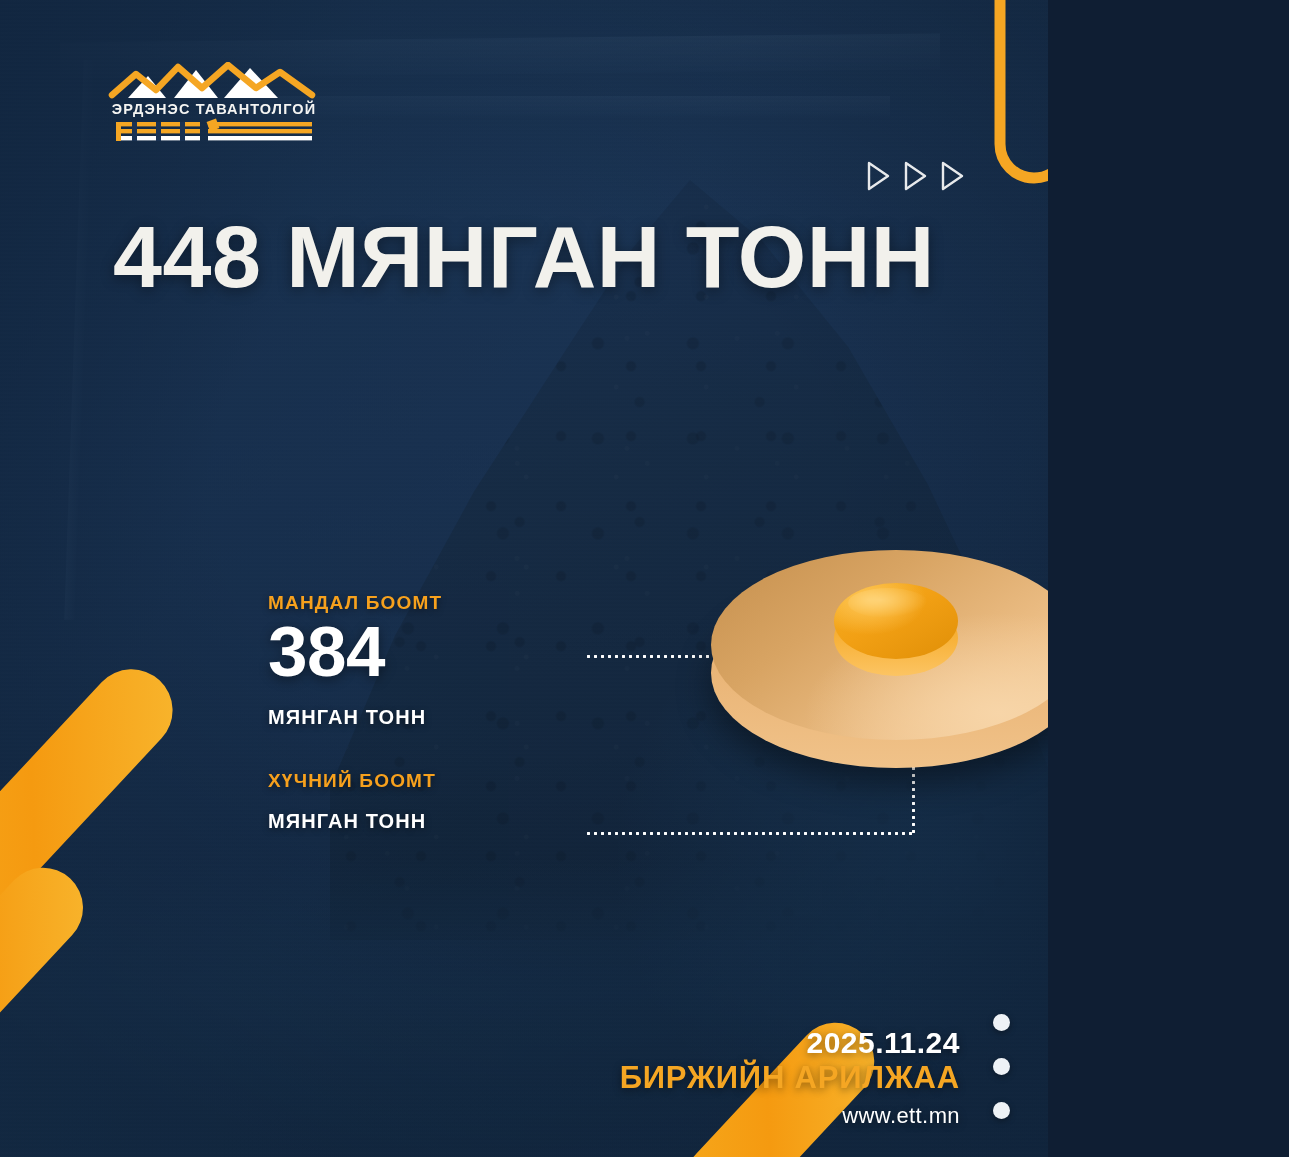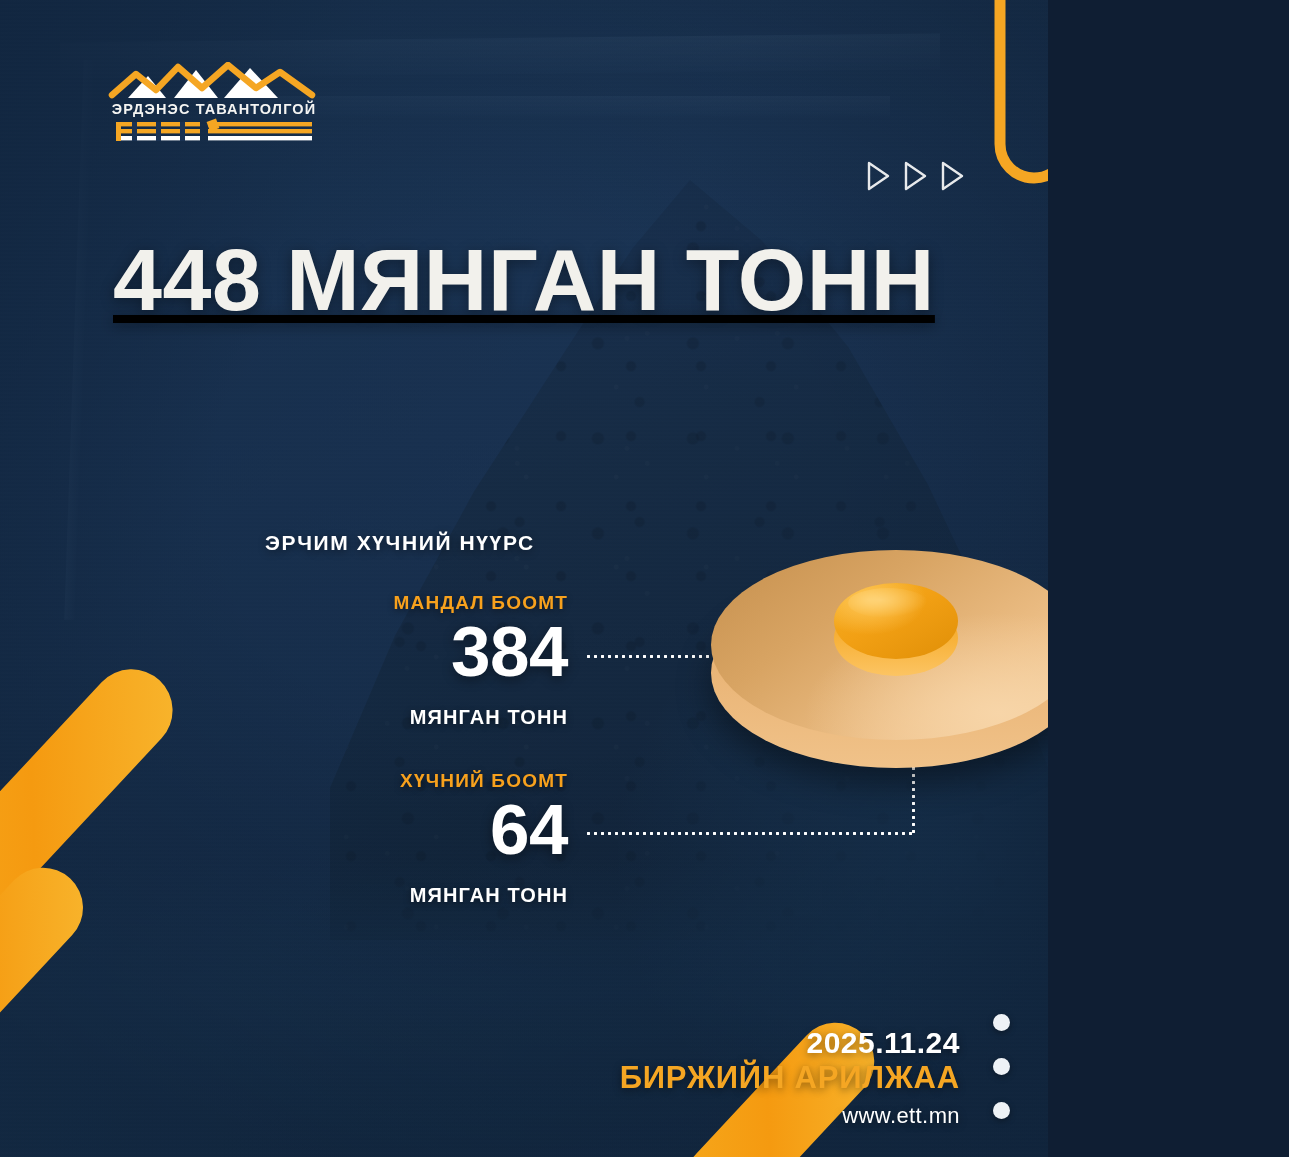--- a/index.html
+++ b/index.html
@@ -68,39 +68,39 @@
            background:repeating-linear-gradient(180deg, rgba(255,255,255,.018) 0 2px, rgba(0,0,0,.018) 2px 4px); }
 
   
   .logo{ position:absolute; left:104px; top:62px; width:220px; height:92px; }
   .logo svg{ display:block; }
 
   
   .arrows{ position:absolute; left:866px; top:160px; display:flex; gap:11px; }
 
   
-  .headline{ position:absolute; left:113px; top:235px;text-decoration:underline; }
+  .headline{ position:absolute; left:113px; top:212px; }
   .headline .big{
     font-size:88px; font-weight:700; letter-spacing:.5px;
     color:#f2f1ec; line-height:1.02; white-space:nowrap;
     text-shadow:0 3px 14px rgba(0,0,0,.38);
   }
   .headline .sub{
     margin-top:6px; font-size:45px; font-weight:400; color:#f0efe9;
     letter-spacing:.3px; text-shadow:0 2px 10px rgba(0,0,0,.32);
   }
 
   
   .chart-title{
     position:absolute; left:265px; top:531px;
     font-size:21px; font-weight:700; letter-spacing:1.6px; color:#ffffff;
     text-shadow:0 2px 8px rgba(0,0,0,.45);
   }
 
-  .stat{ position:absolute; text-align:right; width:300px; }
+  .stat{ position:absolute; width:300px; }
   .stat .cap{
     font-size:19px; font-weight:700; letter-spacing:1.2px; color:#f7a11d;
     text-shadow:0 2px 7px rgba(0,0,0,.45);
   }
   .stat .val{
     font-size:71px; font-weight:700; color:#ffffff; line-height:1.02;
     letter-spacing:-.5px; margin-top:2px;
     text-shadow:0 3px 12px rgba(0,0,0,.42);
   }
   .stat .unit{
@@ -245,39 +245,37 @@
       </svg>
     <svg width="26" height="32" viewBox="0 0 26 32">
         <path d="M3 3 L22 16 L3 29 Z" stroke="#e8eaec" stroke-width="2.4" fill="none" stroke-linejoin="round"></path>
       </svg>
   </div>
 
   <div class="headline">
     <div class="big">448 МЯНГАН ТОНН</div>
   </div>
 
-  <div class="chart-title">ЭРЧИМ ХҮЧНИЙ НҮҮРС</div>
 
   <div class="leader" style="left:585px; top:655px; width:330px; height:4px;">
     <div class="h" style="width:330px;"></div>
   </div>
   <div class="leader" style="left:585px; top:660px; width:330px; height:175px;">
     <div class="h" style="width:330px; top:172px;"></div>
     <div class="v" style="left:327px; top:0px; height:175px;"></div>
   </div>
 
   <div class="stat" id="stat-mandal">
     <div class="cap">МАНДАЛ БООМТ</div>
     <div class="val">384</div>
     <div class="unit">МЯНГАН ТОНН</div>
   </div>
 
   <div class="stat" id="stat-gantsmod">
     <div class="cap">ХҮЧНИЙ БООМТ</div>
-    <div class="val">64</div>
     <div class="unit">МЯНГАН ТОНН</div>
   </div>
 
   <div class="donut">
     <div class="outer-side"></div>
     <div class="outer-top"></div>
     <div class="inner-side"></div>
     <div class="inner-top"></div>
     <div class="inner-hi"></div>
   </div>

